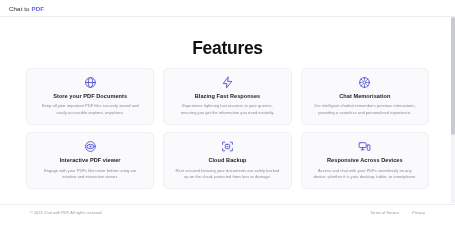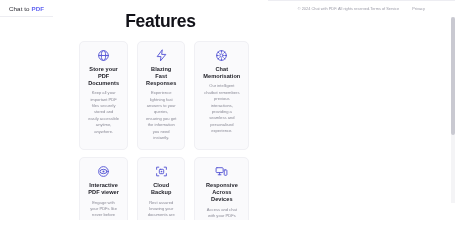--- a/index.html
+++ b/index.html
@@ -7,21 +7,22 @@
     width: 455px; height: 220px;
     font-family: "Liberation Sans", sans-serif;
     background: #ffffff;
     overflow: hidden;
   }
   .page {
     position: relative;
     width: 455px; height: 220px;
     background: #ffffff;
     display: flex;
-    flex-direction: row;
+    flex-direction: column;
+    gap: 10px;
   }
 
   
   .header {
     height: 17px;
     flex: 0 0 17px;
     background: #ffffff;
     border-bottom: 1px solid #ededf2;
     display: flex;
     align-items: center;

